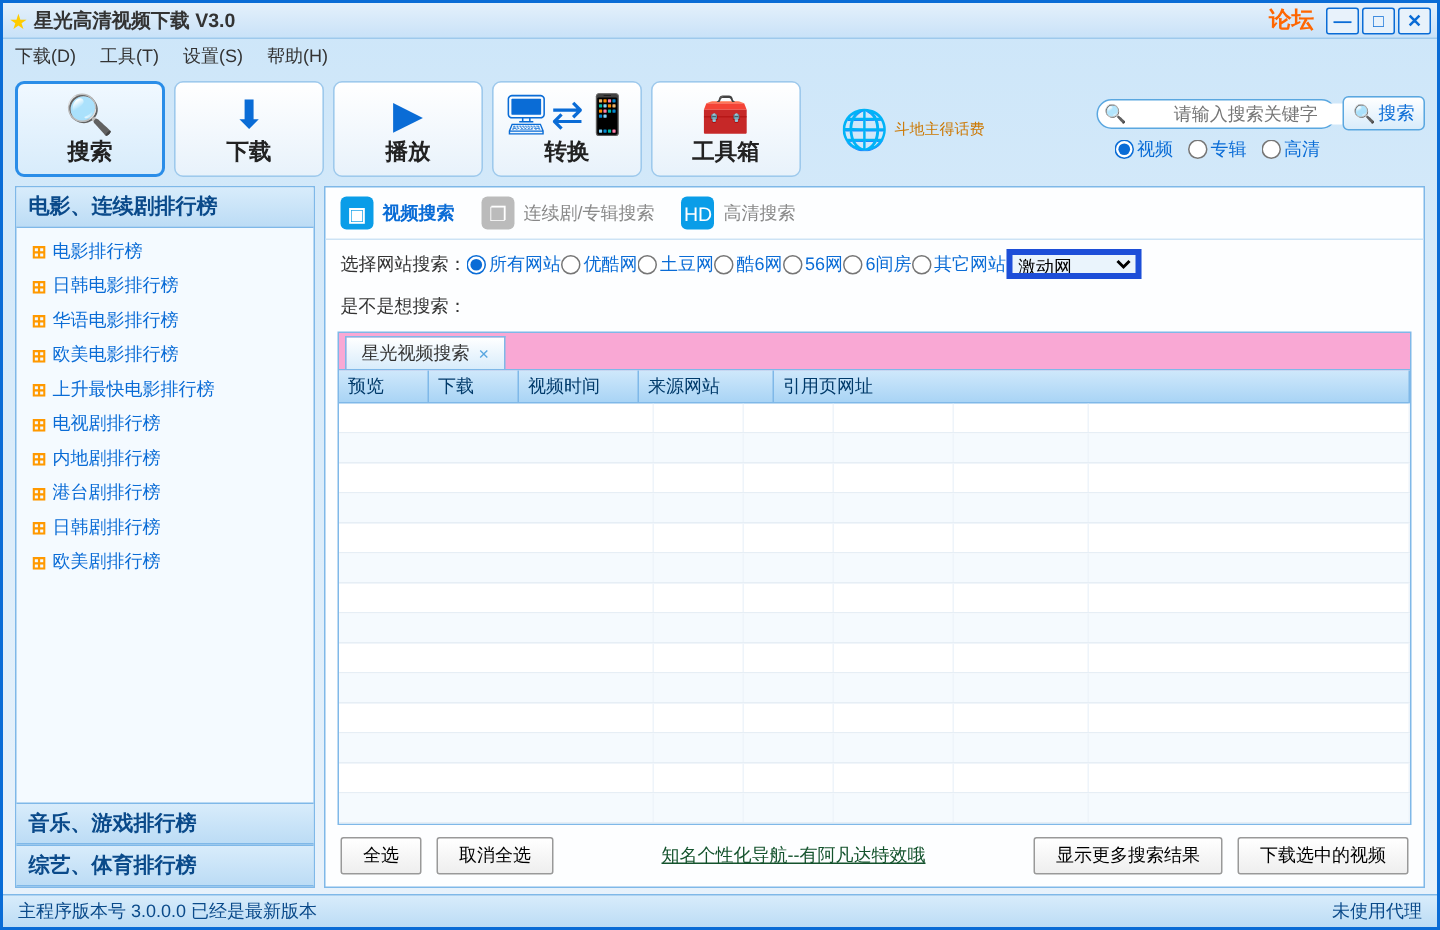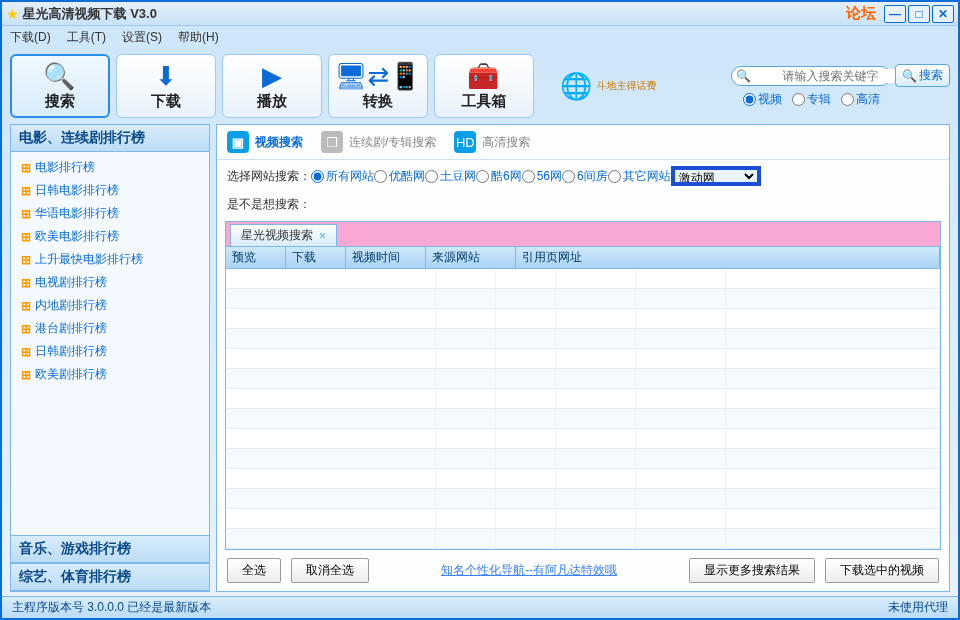--- a/index.html
+++ b/index.html
@@ -67,21 +67,21 @@
 .grid-head .col { border-right: 1px solid #7fb8e8; padding: 2px 6px; color: #003a6a; font-size: 12px; }
 .grid-body { flex: 1; overflow: auto; }
 .grid-row { display: flex; height: 20px; border-bottom: 1px solid #e6eef5; }
 .grid-row:nth-child(even) { background: #f5fafe; }
 .grid-row .cell { border-right: 1px solid #eef4fa; }
 
 .c1 { width: 210px; } .c2 { width: 60px; } .c3 { width: 60px; } .c4 { width: 80px; } .c5 { width: 90px; } .c6 { flex: 1; }
 
 .btn-row { display: flex; align-items: center; gap: 10px; padding: 8px 10px; }
 .btn { border: 1px solid #999; background: linear-gradient(#fff,#eee); padding: 3px 14px; cursor: pointer; border-radius: 2px; }
-.link-mid { flex: 1; text-align: center; color: #3b82f6; text-decoration: underline; cursor: pointer; }
+.link-mid { flex: 1; text-align: center; color: #14532d; text-decoration: underline; cursor: pointer; }
 
 .statusbar { height: 22px; background: linear-gradient(#d8ecfb,#bcdcf5); border-top: 1px solid #7fb8e8; display: flex; align-items: center; padding: 0 10px; color: #0a4a8a; font-size: 12px; }
 .statusbar .sp { flex: 1; }
 input[type=radio] { accent-color: #0a6cd6; }
 </style>
 </head>
 <body>
 
 <div class="window">
 

